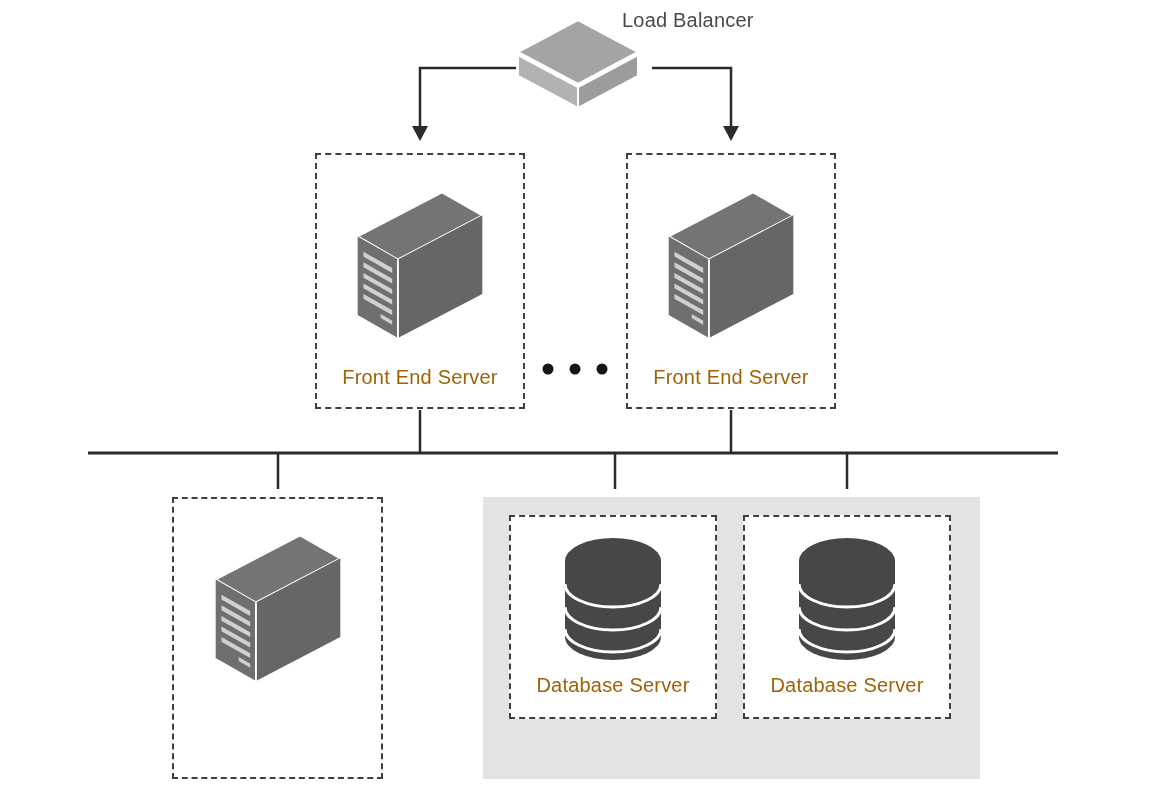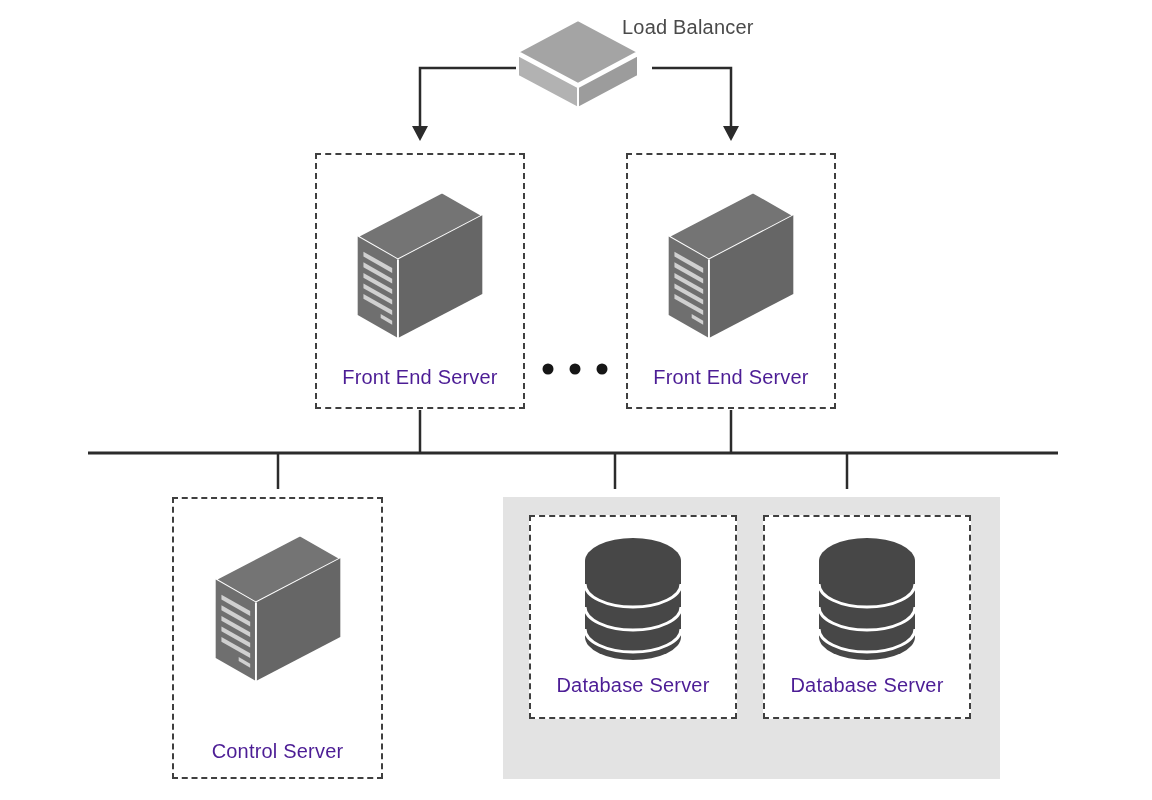--- a/index.html
+++ b/index.html
@@ -21,37 +21,36 @@
   .node-box .icon{
     position:absolute;
     left:50%;transform:translateX(-50%);
   }
   .node-label{
     position:absolute;left:0;right:0;
     text-align:center;
     font-size:20px;
     font-weight:500;
     letter-spacing:.2px;
-    color:#4c1d95;
+    color:#a16207;
     line-height:23px;
   }
   .env-box{
     position:absolute;
     background:#e3e3e3;
-    margin-left:20px;
   }
   .db-box{
     position:absolute;
     border:2px dashed #3f3f3f;
     box-sizing:border-box;
     background:#ffffff;
   }
   .lb-label{
     position:absolute;
-    left:622px;top:16px;
+    left:622px;top:9px;
     font-size:20px;font-weight:500;letter-spacing:.2px;color:#4a4a4a;
   }
   svg{display:block;}
 </style>
 </head>
 <body>
 
 <div class="canvas">
 
   <svg width="0" height="0" style="position:absolute" aria-hidden="true">
@@ -114,21 +113,20 @@
       <use href="#server-tower"></use>
     </svg>
     <div class="node-label" style="bottom:18px">Front End Server</div>
   </div>
 
   <div class="node-box" style="left:172px;top:497px;width:211px;height:282px">
     <svg class="icon" style="top:21px" width="144" height="163" viewBox="0 0 150 170">
       <use href="#server-tower"></use>
     </svg>
     <div class="node-label" style="bottom:14px">
-      <div>Control Server</div>
     </div>
   </div>
 
   <div class="env-box" style="left:483px;top:497px;width:497px;height:282px">
 
     <div class="db-box" style="left:26px;top:18px;width:208px;height:204px">
       <svg class="icon" style="position:absolute;left:50%;transform:translateX(-50%);top:17px" width="104" height="130" viewBox="0 0 104 130">
         <use href="#db-cylinder"></use>
       </svg>
       <div class="node-label" style="bottom:20px">Database Server</div>

